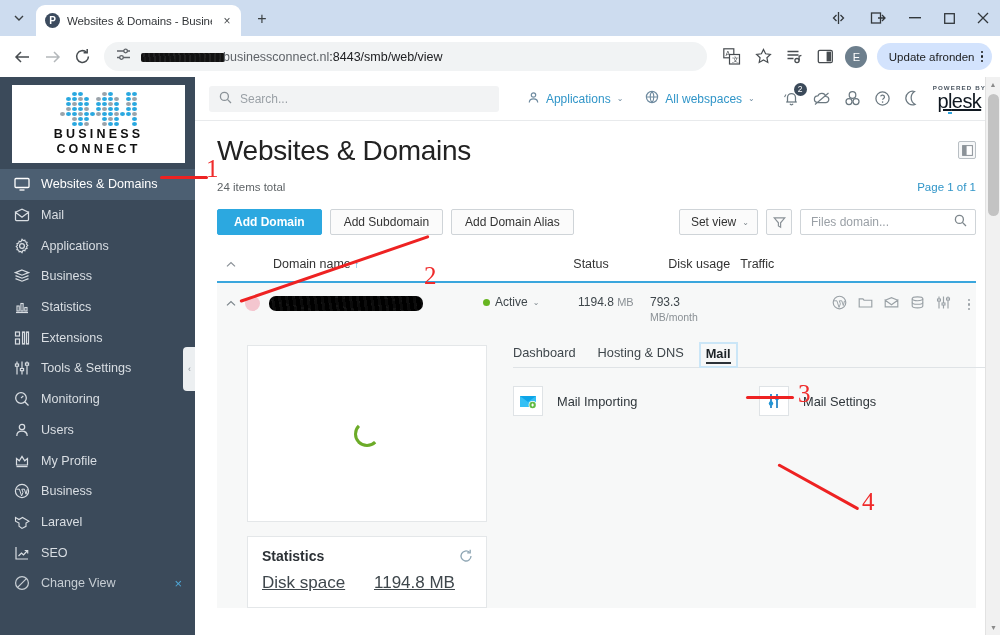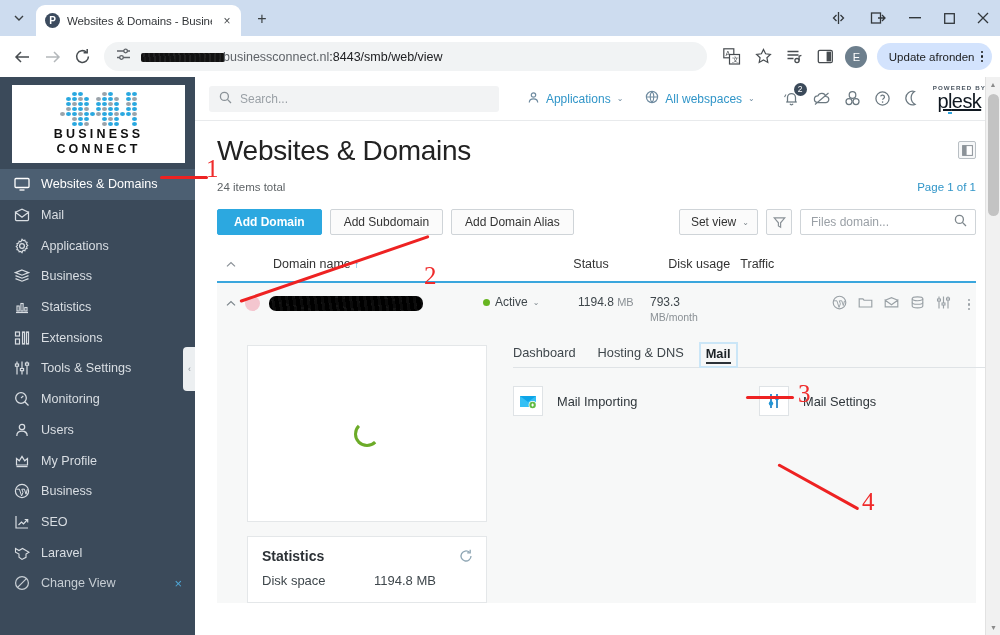--- a/index.html
+++ b/index.html
@@ -175,21 +175,21 @@
 
   .row-body { display:flex; padding:10px 0 0 30px; gap:26px; }
   .left-col { width:240px; flex:0 0 auto; }
   .spinner-card { height:177px; border:1px solid #e4e7e9; background:#fff;
     display:flex; align-items:center; justify-content:center; }
   .spinner { width:26px; height:26px; border-radius:50%; border:3px solid #6cab28;
     border-right-color:transparent; border-top-color:transparent; }
   .stats-card { margin-top:14px; border:1px solid #e4e7e9; background:#fff; padding:11px 14px 14px 14px; position:relative; }
   .stats-title { font-size:14px; font-weight:bold; color:#2c3136; }
   .stats-refresh { position:absolute; right:13px; top:12px; color:#8fa6b4; }
-  .stats-line { display:flex; margin-top:9px; font-size:13px; color:#3f474c; }
+  .stats-line { display:flex; margin-top:9px; font-size:17px; color:#3f474c;text-decoration:underline; }
   .stats-key { width:112px; }
 
   .right-col { flex:1 1 auto; }
   .tabs { display:flex; align-items:center; gap:22px; border-bottom:1px solid #dfe3e6; padding-bottom:7px; }
   .tabi { font-size:12.8px; color:#3f474c; }
   .tabi.active { position:relative; font-weight:bold; color:#1d2327;
     outline:2px solid #cbe6f7; padding:2px 5px 5px 5px; margin:-2px -5px -7px -5px; }
   .tabi.active::after { content:""; position:absolute; left:5px; right:5px; bottom:2px; height:2px; background:#2b3238; }
   .mail-grid { display:flex; margin-top:18px; }
   .mail-col { width:246px; }
@@ -532,34 +532,34 @@
               <svg width="16" height="16" viewBox="0 0 16 16">
                 <circle cx="8" cy="8" r="6.6" fill="none" stroke="#d9dee3" stroke-width="1.2"></circle>
                 <path d="M2.3 6.2h3.1L7.6 13 9 9.2 7.8 6.2h2.6l1.6 5 1.3-5" fill="none" stroke="#d9dee3" stroke-width="1"></path>
               </svg>
             </span>
           <span>Business</span>
         </div>
         <div class="nav-item">
           <span class="nav-ic">
               <svg width="16" height="16" viewBox="0 0 16 16">
+                <path d="M1.5 3.5l3.5 2 3.5-2 3.5 2 3 1.8-3 1.7v3.3L8 14.4 5 12.3V9L1.5 7.2z" fill="none" stroke="#d9dee3" stroke-width="1.1"></path>
+              </svg>
+            </span>
+          <span>Laravel</span>
+        </div>
+        <div class="nav-item">
+          <span class="nav-ic">
+              <svg width="16" height="16" viewBox="0 0 16 16">
                 <path d="M2 2v12h12" fill="none" stroke="#d9dee3" stroke-width="1.2"></path>
                 <path d="M4.5 11l3-3 2 2 4-4.5" fill="none" stroke="#d9dee3" stroke-width="1.2"></path>
                 <path d="M10.7 5.5h3v3" fill="none" stroke="#d9dee3" stroke-width="1.2"></path>
               </svg>
             </span>
           <span>SEO</span>
-        </div>
-        <div class="nav-item">
-          <span class="nav-ic">
-              <svg width="16" height="16" viewBox="0 0 16 16">
-                <path d="M1.5 3.5l3.5 2 3.5-2 3.5 2 3 1.8-3 1.7v3.3L8 14.4 5 12.3V9L1.5 7.2z" fill="none" stroke="#d9dee3" stroke-width="1.1"></path>
-              </svg>
-            </span>
-          <span>Laravel</span>
         </div>
         <div class="nav-item changeview">
           <span class="nav-ic">
               <svg width="16" height="16" viewBox="0 0 16 16">
                 <circle cx="8" cy="8" r="6.4" fill="none" stroke="#c7ced4" stroke-width="1.25"></circle>
                 <path d="M3.6 12.4l8.8-8.8" stroke="#c7ced4" stroke-width="1.25"></path>
               </svg>
             </span>
           <span>Change View</span>
           <span class="nav-x">×</span>

